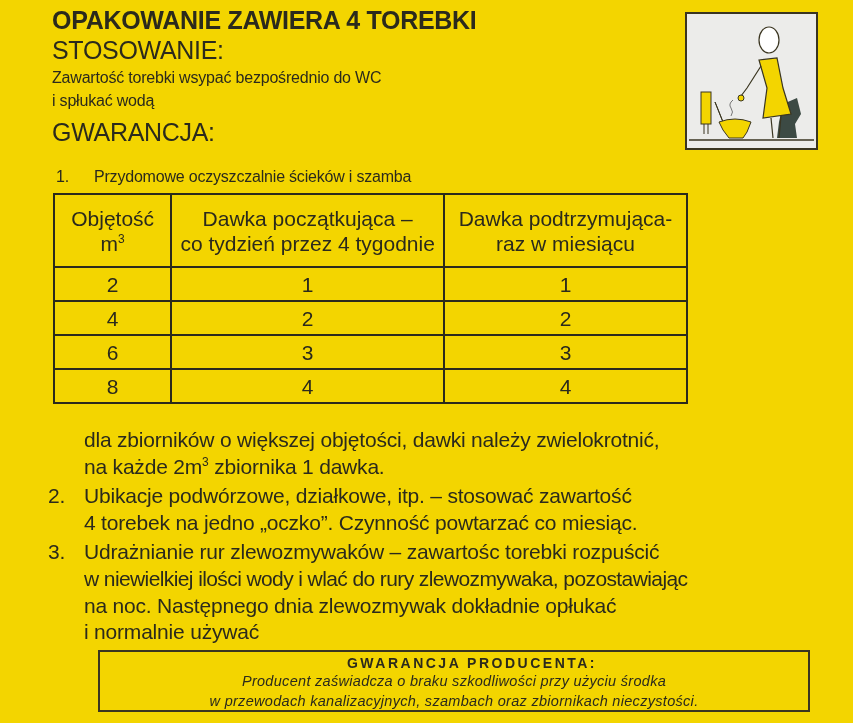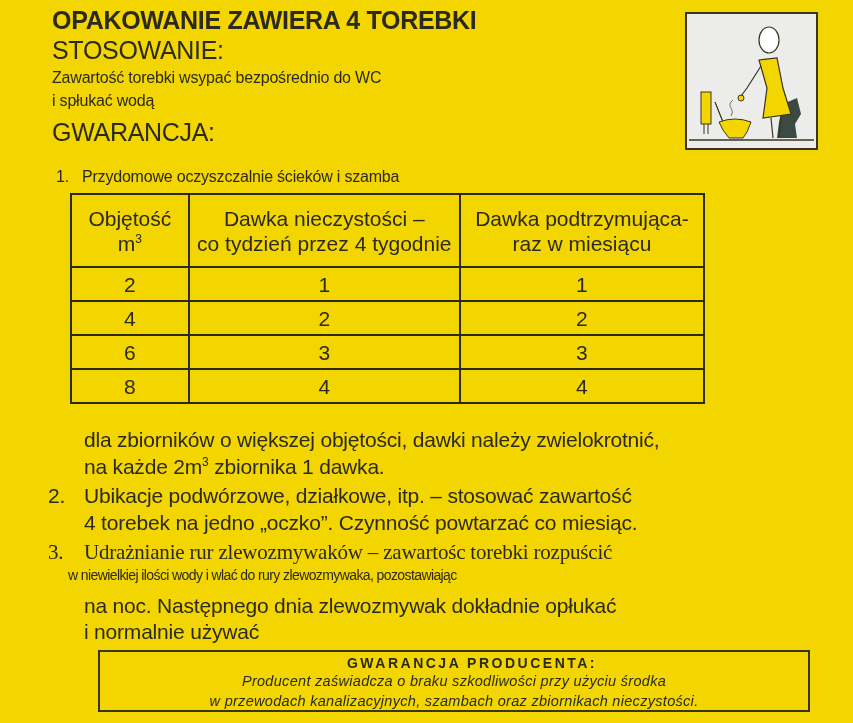--- a/index.html
+++ b/index.html
@@ -14,21 +14,20 @@
   .title { left: 52px; top: 6px; font-size: 25px; font-weight: bold; letter-spacing: -0.3px; }
   .h2 { font-size: 25px; letter-spacing: -0.3px; }
   .body-text { font-size: 16px; letter-spacing: -0.2px; }
   #picture {
     position: absolute; left: 685px; top: 12px; width: 133px; height: 138px;
     border: 2px solid #3a3520; background: #ececea; box-sizing: border-box;
   }
   table.dose {
     position: absolute; left: 53px; top: 193px; width: 635px;
     border-collapse: collapse;
-    margin-left: 17px;
   }
   table.dose td, table.dose th {
     border: 2px solid #2b2a1c; text-align: center; font-weight: normal;
     font-size: 21px; padding: 0; line-height: 25px;
   }
   table.dose th { height: 71px; }
   table.dose td { height: 32px; }
   sup { font-size: 12px; vertical-align: 8px; line-height: 0; }
   .num { display: inline-block; width: 26px; }
   #guarantee {
@@ -68,37 +67,37 @@
 
     <path d="M74 52 L60 74 L54 82" stroke="#3a3520" fill="none" stroke-width="1.2"></path>
     <circle cx="54" cy="84" r="3" fill="#F3D500" stroke="#3a3520"></circle>
 
     <line x1="84" y1="104" x2="86" y2="124" stroke="#3a3520" stroke-width="1.2"></line>
     <line x1="94" y1="102" x2="92" y2="124" stroke="#3a3520" stroke-width="1.2"></line>
   </svg>
 </div>
 
 <div class="abs body-text" style="left:56px; top:168px;">
-  <span class="num">1.</span><span style="margin-left:0;">Przydomowe oczyszczalnie ścieków i szamba</span>
+  <span class="num">1.</span><span style="margin-left:12px;">Przydomowe oczyszczalnie ścieków i szamba</span>
 </div>
 
 <table class="dose">
   <colgroup>
       <col style="width:133px">
       <col style="width:344px">
       <col style="width:290px">
     </colgroup>
   <tbody>
       <tr>
     <th>
       <div>Objętość</div>
       <div><span>m</span><sup>3</sup></div>
     </th>
     <th>
-      <div>Dawka nieczystości –</div>
+      <div>Dawka początkująca –</div>
       <div>co tydzień przez 4 tygodnie</div>
     </th>
     <th>
       <div>Dawka podtrzymująca-</div>
       <div>raz w  miesiącu</div>
     </th>
   </tr>
   <tr>
     <td>2</td>
     <td>1</td>
@@ -123,24 +122,24 @@
   </table>
 
 <div class="abs body-text" style="left:84px; top:428px; font-size:21px;">dla zbiorników o większej objętości, dawki należy zwielokrotnić,</div>
 <div class="abs body-text" style="left:84px; top:455px; font-size:21px;"><span>na każde 2m</span><sup>3</sup><span> zbiornika 1 dawka.</span></div>
 
 <div class="abs body-text" style="left:48px; top:484px; font-size:21px;">
   <span class="num" style="width:36px;">2.</span><span>Ubikacje podwórzowe, działkowe, itp. – stosować zawartość</span>
 </div>
 <div class="abs body-text" style="left:84px; top:511px; font-size:21px;">4 torebek na jedno „oczko”. Czynność powtarzać co miesiąc.</div>
 
-<div class="abs body-text" style="left:48px; top:540px; font-size:21px;font-family:Liberation Serif, serif;">
+<div class="abs body-text" style="left:48px; top:540px; font-size:21px;">
   <span class="num" style="width:36px;">3.</span><span>Udrażnianie rur zlewozmywaków – zawartośc torebki rozpuścić</span>
 </div>
-<div class="abs body-text" style="left:68px; top:567px; font-size:14px; letter-spacing:-0.6px;text-align:center;">w niewielkiej ilości wody i wlać do rury zlewozmywaka, pozostawiając</div>
+<div class="abs body-text" style="left:84px; top:567px; font-size:21px; letter-spacing:-0.6px;text-align:center;">w niewielkiej ilości wody i wlać do rury zlewozmywaka, pozostawiając</div>
 <div class="abs body-text" style="left:84px; top:594px; font-size:21px;">na noc. Następnego dnia zlewozmywak  dokładnie opłukać</div>
 <div class="abs body-text" style="left:84px; top:620px; font-size:21px;">i normalnie używać</div>
 
 <div id="guarantee">
   <div class="gh">GWARANCJA PRODUCENTA:</div>
   <div class="gl">Producent zaświadcza o braku szkodliwości przy użyciu środka</div>
   <div class="gl">w przewodach kanalizacyjnych, szambach oraz zbiornikach nieczystości.</div>
 </div>
 
 </body></html>

